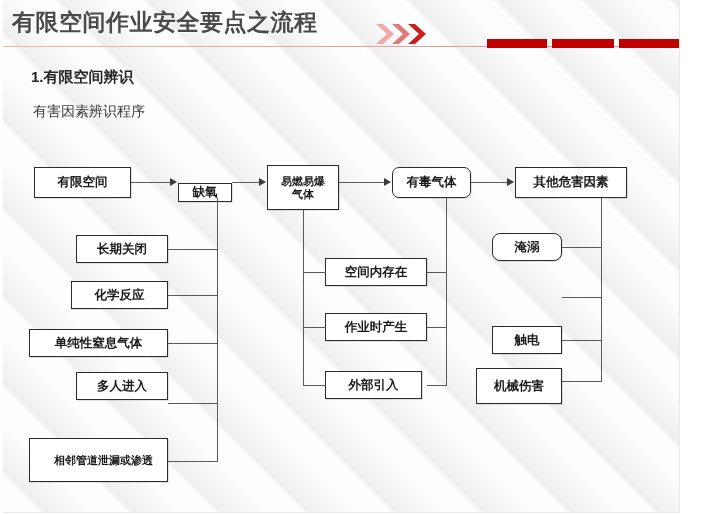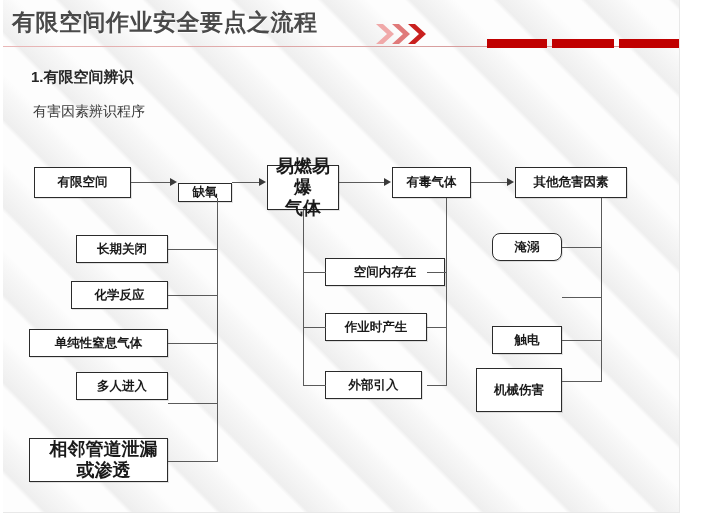--- a/index.html
+++ b/index.html
@@ -36,21 +36,21 @@
   #sec-title{position:absolute;left:28px;top:68px;font-size:15px;font-weight:bold;color:#262626;}
   #sec-sub{position:absolute;left:30px;top:103px;font-size:14px;color:#3a3a3a;}
 
   
   #chart{position:absolute;left:0;top:0;width:676px;height:512px;}
   .node{position:absolute;box-sizing:border-box;background:#ffffff;
         border:1.6px solid #2b2b2b;display:flex;align-items:center;
         justify-content:center;text-align:center;
         font-size:12.5px;font-weight:bold;color:#1a1a1a;line-height:1.18;
         box-shadow:1px 1px 0 rgba(0,0,0,.10);}
-  .node.two-line{font-size:18px;}
+  .node.two-line{font-size:11px;}
   .ln{position:absolute;background:#5a5a5a;}
   .lnh{height:1.4px;}
   .lnv{width:1.4px;}
   .arrow{position:absolute;width:0;height:0;
          border-top:4.5px solid transparent;border-bottom:4.5px solid transparent;
          border-left:7px solid #3a3a3a;}
 </style>
 </head>
 <body>
 
@@ -81,21 +81,21 @@
 
     <div class="node" style="left:31px;top:167px;width:97px;height:31px;">有限空间</div>
 
     <div class="node" style="left:175px;top:183px;width:54px;height:19px;">缺氧</div>
 
     <div class="node two-line" style="left:264px;top:165px;width:72px;height:45px;flex-direction:column;">
       <span>易燃易爆</span>
       <span>气体</span>
     </div>
 
-    <div class="node" style="left:389px;top:167px;width:79px;height:31px;">有毒气体</div>
+    <div class="node" style="left:389px;top:167px;width:79px;height:31px;border-radius:7px;">有毒气体</div>
 
     <div class="node" style="left:512px;top:167px;width:112px;height:31px;">其他危害因素</div>
 
     <div class="ln lnh" style="left:128px;top:182px;width:40px;"></div>
     <div class="arrow" style="left:167px;top:178px;"></div>
 
     <div class="ln lnh" style="left:229px;top:182px;width:28px;"></div>
     <div class="arrow" style="left:256px;top:178px;"></div>
 
     <div class="ln lnh" style="left:336px;top:182px;width:45px;"></div>
@@ -105,54 +105,54 @@
     <div class="arrow" style="left:504px;top:178px;"></div>
 
     <div class="node" style="left:73px;top:235px;width:92px;height:28px;">长期关闭</div>
 
     <div class="node" style="left:68px;top:281px;width:97px;height:28px;">化学反应</div>
 
     <div class="node" style="left:26px;top:329px;width:139px;height:28px;">单纯性窒息气体</div>
 
     <div class="node" style="left:73px;top:372px;width:92px;height:28px;">多人进入</div>
 
-    <div class="node two-line" style="left:26px;top:438px;width:139px;height:44px;flex-direction:column;padding-left:10px;">
+    <div class="node two-line" style="left:26px;top:438px;width:139px;height:44px;flex-direction:row;padding-left:10px;">
       <span>相邻管道泄漏</span>
       <span>或渗透</span>
     </div>
 
     <div class="ln lnv" style="left:214px;top:198px;height:264px;"></div>
     <div class="ln lnh" style="left:165px;top:249px;width:50px;"></div>
     <div class="ln lnh" style="left:165px;top:295px;width:50px;"></div>
     <div class="ln lnh" style="left:165px;top:343px;width:50px;"></div>
     <div class="ln lnh" style="left:165px;top:403px;width:50px;"></div>
     <div class="ln lnh" style="left:165px;top:461px;width:50px;"></div>
 
-    <div class="node" style="left:322px;top:258px;width:120px;height:28px;">空间内存在</div>
+    <div class="node" style="left:322px;top:258px;width:102px;height:28px;">空间内存在</div>
 
     <div class="node" style="left:322px;top:313px;width:102px;height:28px;">作业时产生</div>
 
     <div class="node" style="left:322px;top:371px;width:97px;height:28px;">外部引入</div>
 
     <div class="ln lnv" style="left:300px;top:210px;height:175px;"></div>
     <div class="ln lnh" style="left:300px;top:272px;width:23px;"></div>
     <div class="ln lnh" style="left:300px;top:327px;width:23px;"></div>
     <div class="ln lnh" style="left:300px;top:385px;width:23px;"></div>
 
     <div class="ln lnv" style="left:443px;top:198px;height:187px;"></div>
     <div class="ln lnh" style="left:424px;top:272px;width:20px;"></div>
     <div class="ln lnh" style="left:424px;top:327px;width:20px;"></div>
     <div class="ln lnh" style="left:424px;top:385px;width:20px;"></div>
 
     <div class="node" style="left:489px;top:233px;width:70px;height:28px;border-radius:8px;">淹溺</div>
 
 
     <div class="node" style="left:489px;top:326px;width:70px;height:28px;">触电</div>
 
-    <div class="node" style="left:473px;top:368px;width:86px;height:44px;">机械伤害</div>
+    <div class="node" style="left:473px;top:368px;width:86px;height:36px;">机械伤害</div>
 
     <div class="ln lnv" style="left:598px;top:198px;height:184px;"></div>
     <div class="ln lnh" style="left:559px;top:247px;width:40px;"></div>
     <div class="ln lnh" style="left:559px;top:297px;width:40px;"></div>
     <div class="ln lnh" style="left:559px;top:340px;width:40px;"></div>
     <div class="ln lnh" style="left:559px;top:381px;width:40px;"></div>
 
   </div>
 </div>
 

